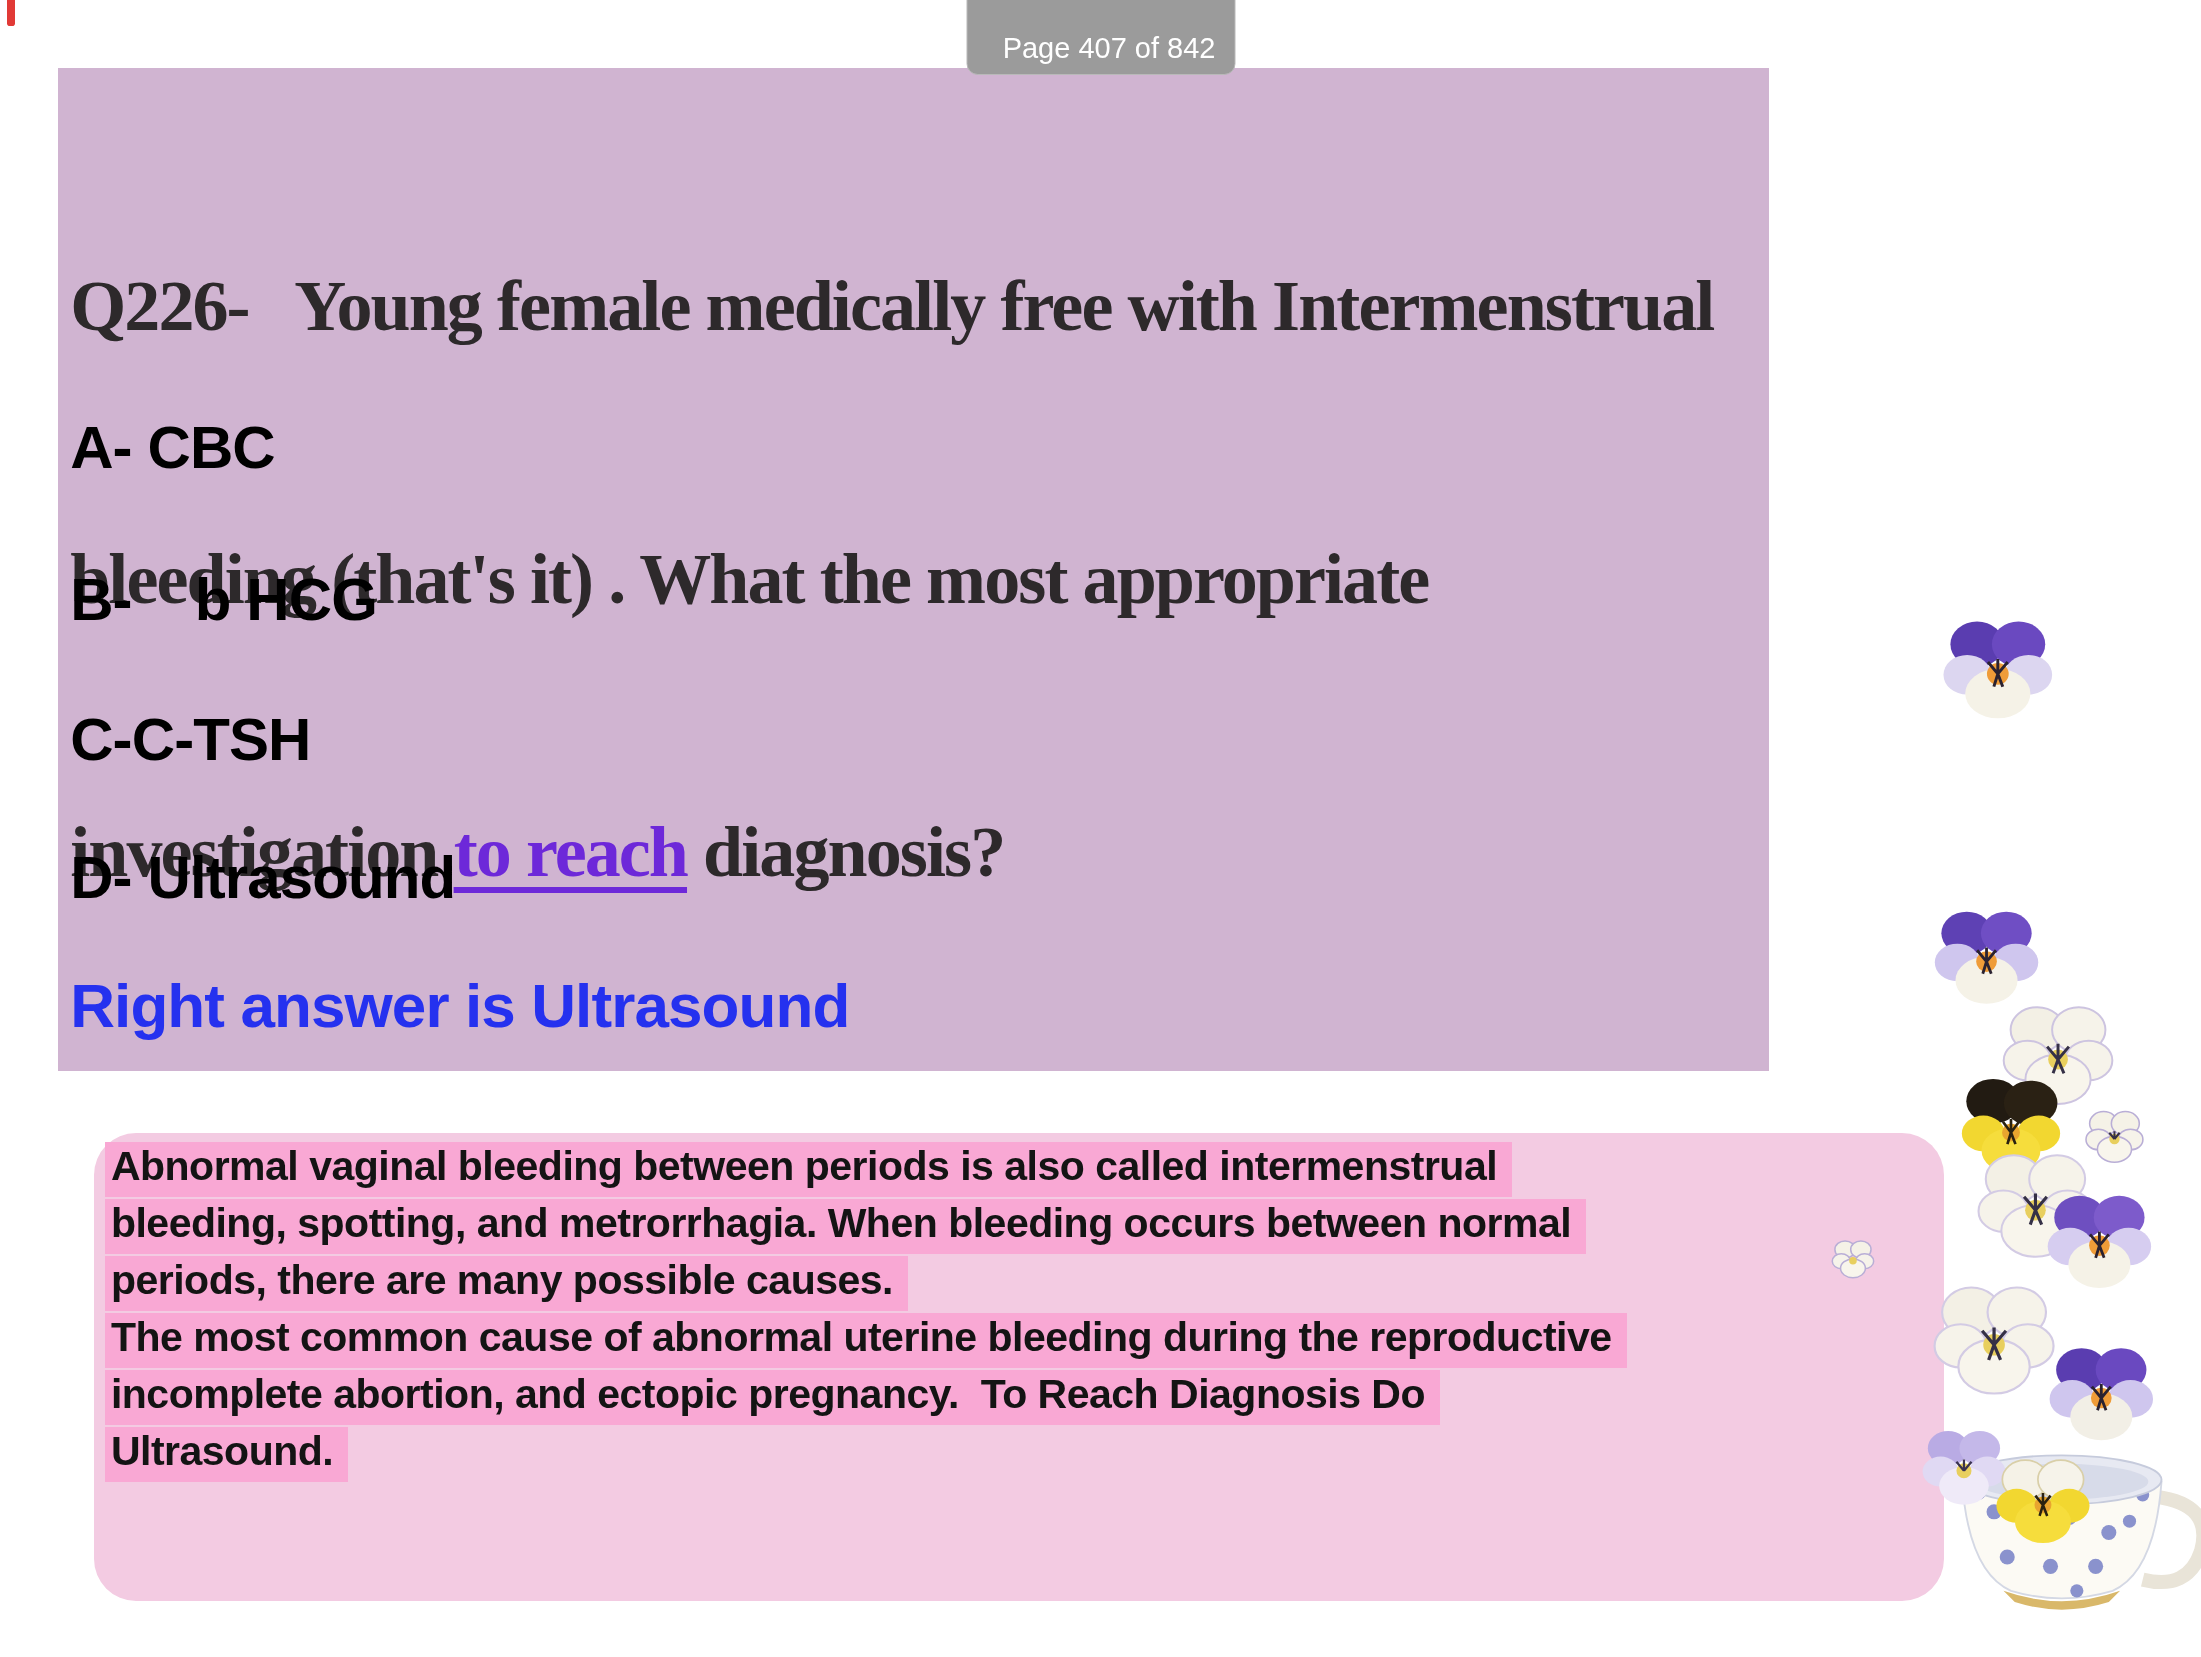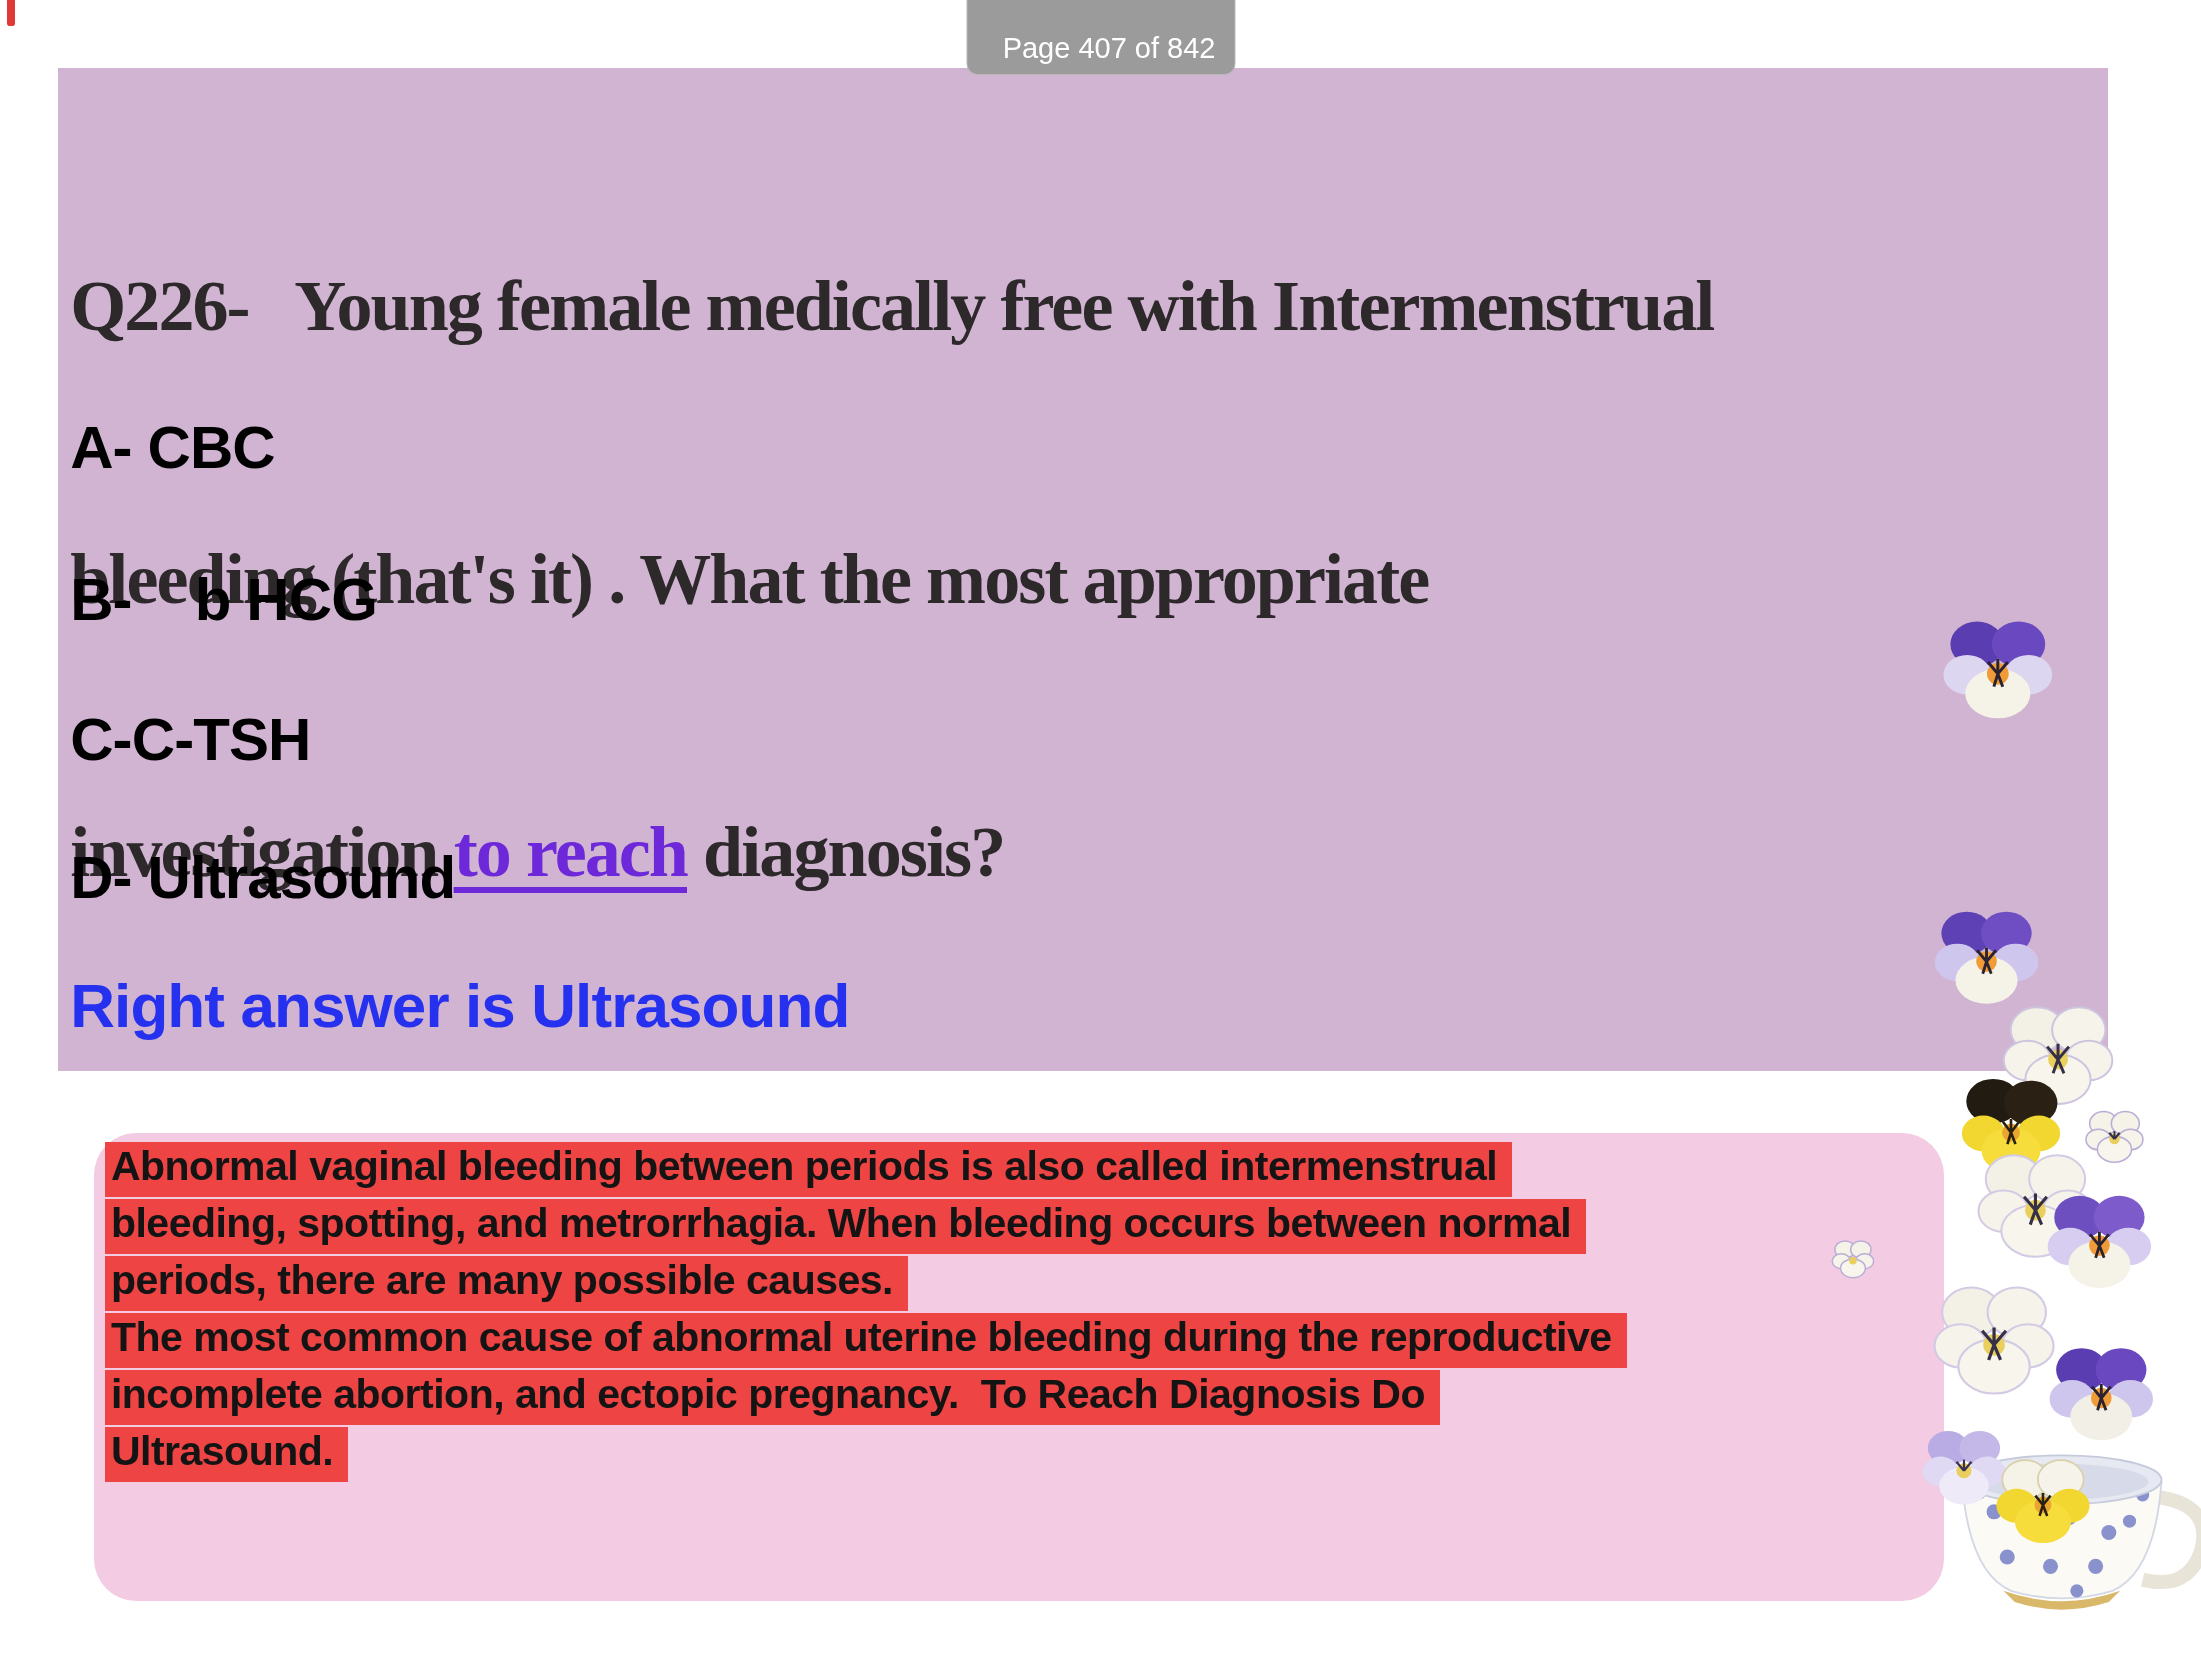--- a/index.html
+++ b/index.html
@@ -33,21 +33,21 @@
     left: 6.6px; top: 0;
     width: 8.5px; height: 26px;
     background: #e13a36;
     border-radius: 0 0 2.8px 2.8px;
   }
 
   
   .question-card {
     position: absolute;
     left: 58px; top: 68px;
-    width: 2050px; height: 1003px;
+    width: 1711px; height: 1003px;
     background: #d0b4d1;
   }
   .q-text {
     position: absolute;
     left: 12.2px; top: 11.3px;
     font-family: "Liberation Serif", serif;
     font-weight: bold;
     font-size: 72px;
     line-height: 91px;
     letter-spacing: -1.9px;
@@ -88,21 +88,21 @@
     position: absolute;
     left: 94px; top: 1133px;
     width: 1850px; height: 468px;
     background: #f3cbe2;
     border-radius: 42px;
     padding: 8.5px 0 0 11.3px;
   }
   .exp-line { height: 57px; }
   .hl {
     display: inline-block;
-    background: #ef4444;
+    background: #f9a8d4;
     color: #141414;
     font-size: 41px;
     font-weight: bold;
     line-height: 47px;
     letter-spacing: -0.5px;
     padding: 1.9px 15px 6.6px 5.6px;
     white-space: pre;
   }
 
   

